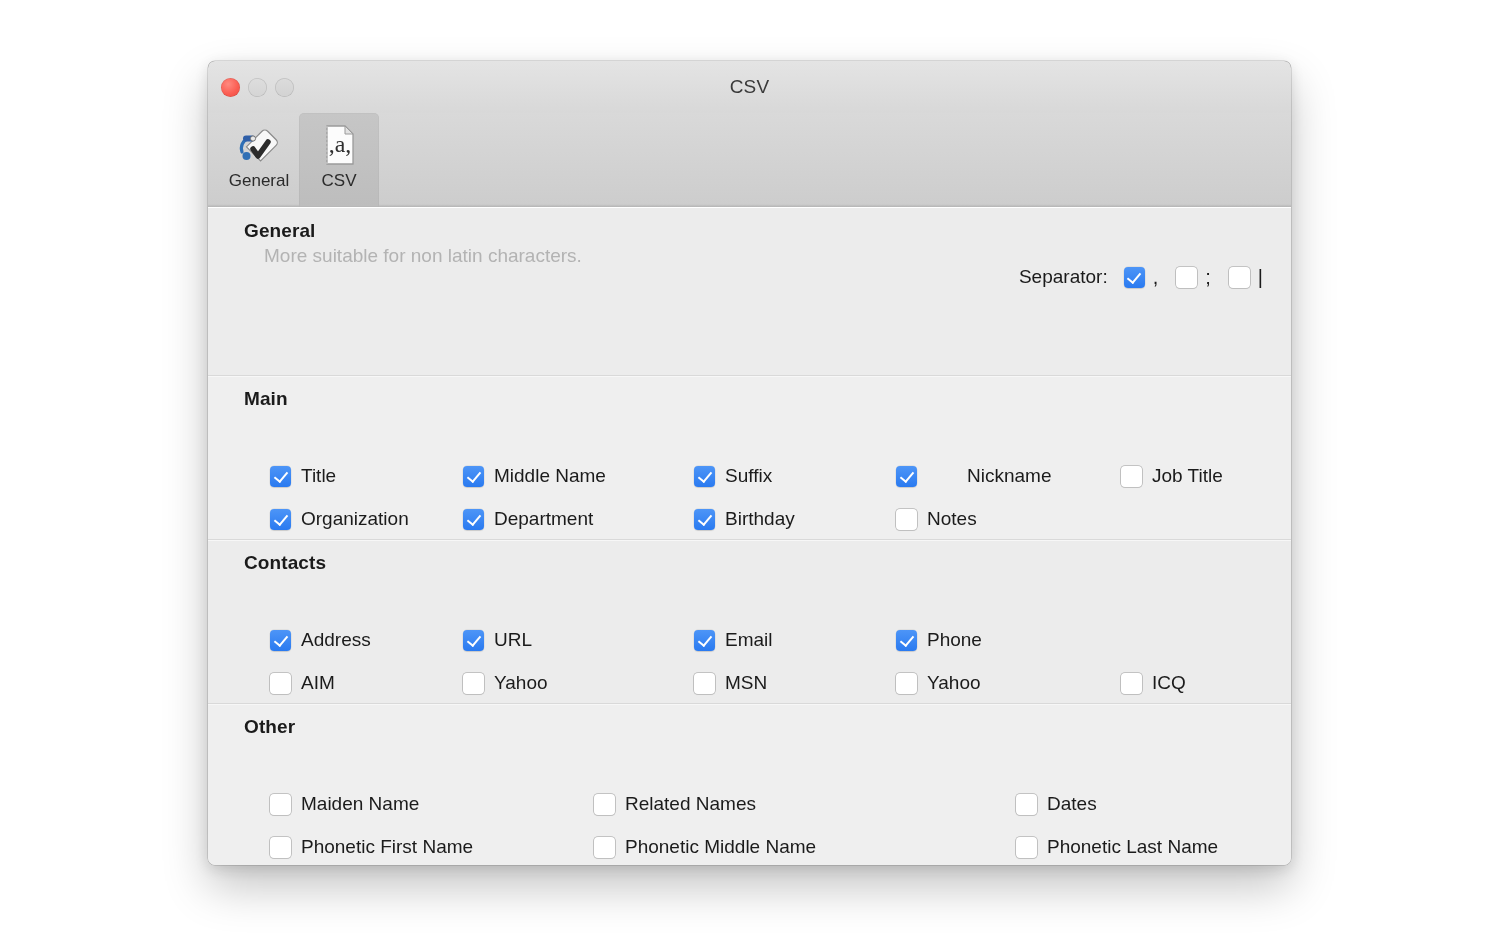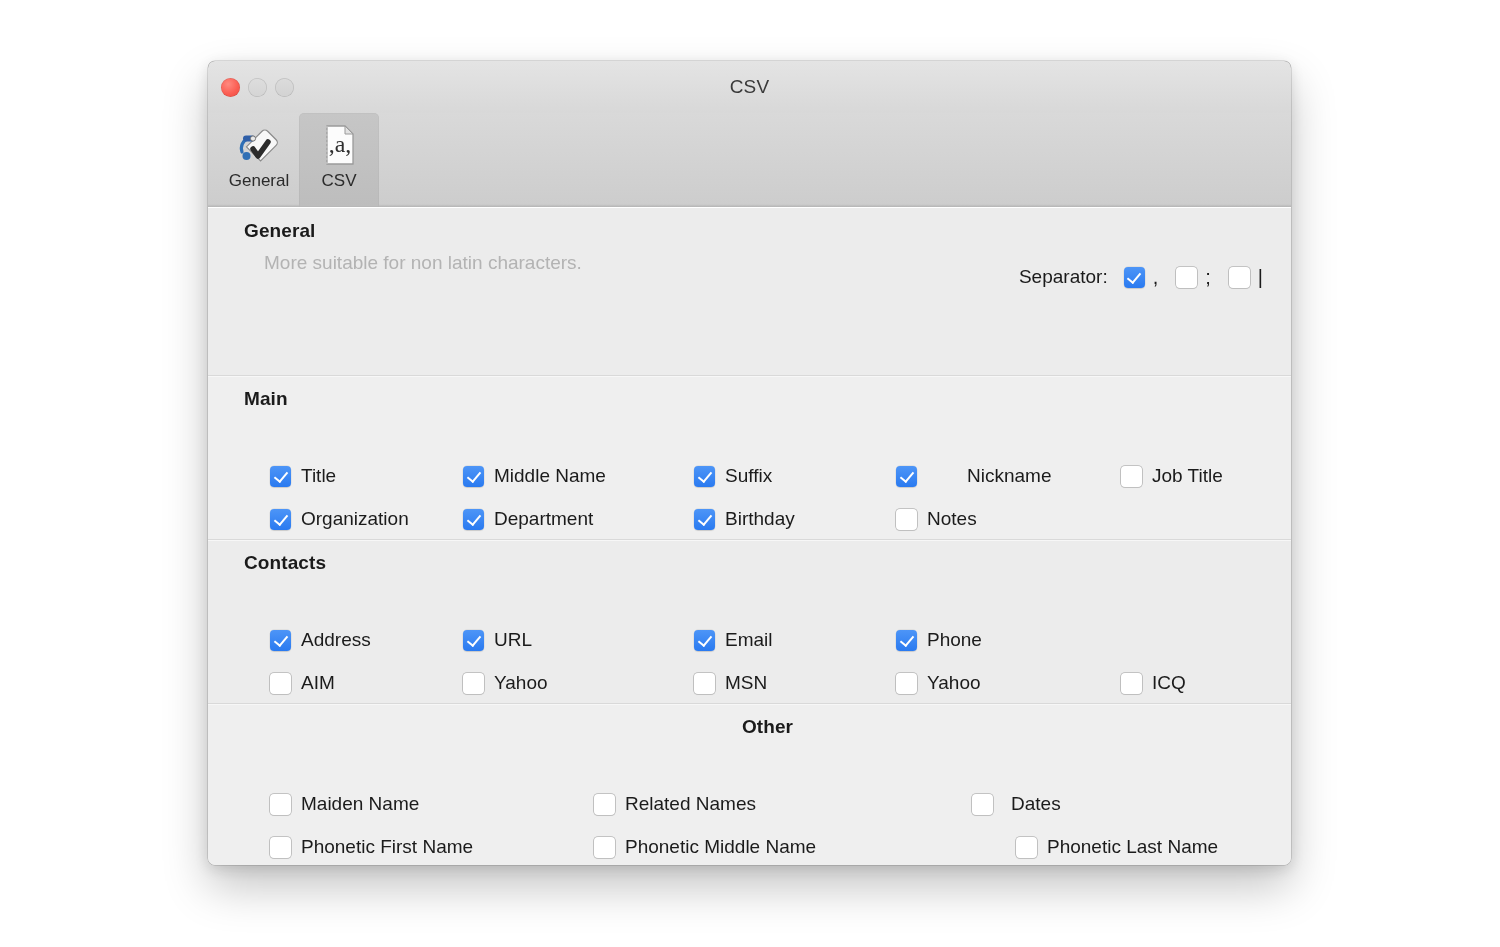--- a/index.html
+++ b/index.html
@@ -214,21 +214,21 @@
     position: absolute;
     left: 1px; top: 1px;
     width: 7px; height: 7px;
     border-left: 2px solid #fff;
     border-top: 2px solid #fff;
     transform: rotate(45deg);
   }
   .chev.down::before { transform: rotate(225deg); top: -1px; }
 
   .hint {
-    margin-top: 10px;
+    margin-top: 3px;
     margin-left: 20px;
     font-size: 19px;
     color: #b3b3b3;
   }
 
   .separator-group {
     position: absolute;
     right: 28px;
     top: 58px;
     display: flex;
@@ -295,21 +295,21 @@
   .cb-text {
     font-size: 19px;
     color: #1b1b1b;
     margin-left: 10px;
   }
 
   #sec-main { height: 164px; }
   #sec-main .section-title { padding-top: 13px; }
   #sec-contacts { height: 164px; }
   #sec-contacts .section-title { padding-top: 13px; }
-  #sec-other { flex: 1; text-align: center; }
+  #sec-other { flex: 1; }
   #sec-other .section-title { padding-top: 13px; }
 </style>
 </head>
 <body>
 
 <div id="desktop">
 
   <div id="window">
 
     <div class="titlebar">
@@ -466,21 +466,21 @@
         <div class="section-title">Other</div>
         <div class="cb-grid">
             <div class="cb-cell" style="left: 26px; top: 55px;">
               <span class="cb off"></span>
               <span class="cb-text">Maiden Name</span>
             </div>
             <div class="cb-cell" style="left: 350px; top: 55px;">
               <span class="cb off"></span>
               <span class="cb-text">Related Names</span>
             </div>
-            <div class="cb-cell" style="left: 728px; top: 55px; gap: 8px;">
+            <div class="cb-cell" style="left: 772px; top: 55px;">
               <span class="cb off"></span>
               <span class="cb-text">Dates</span>
             </div>
             <div class="cb-cell" style="left: 26px; top: 98px;">
               <span class="cb off"></span>
               <span class="cb-text">Phonetic First Name</span>
             </div>
             <div class="cb-cell" style="left: 350px; top: 98px;">
               <span class="cb off"></span>
               <span class="cb-text">Phonetic Middle Name</span>

